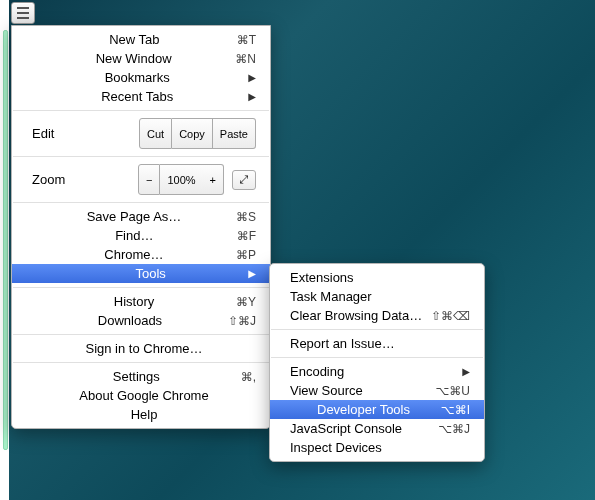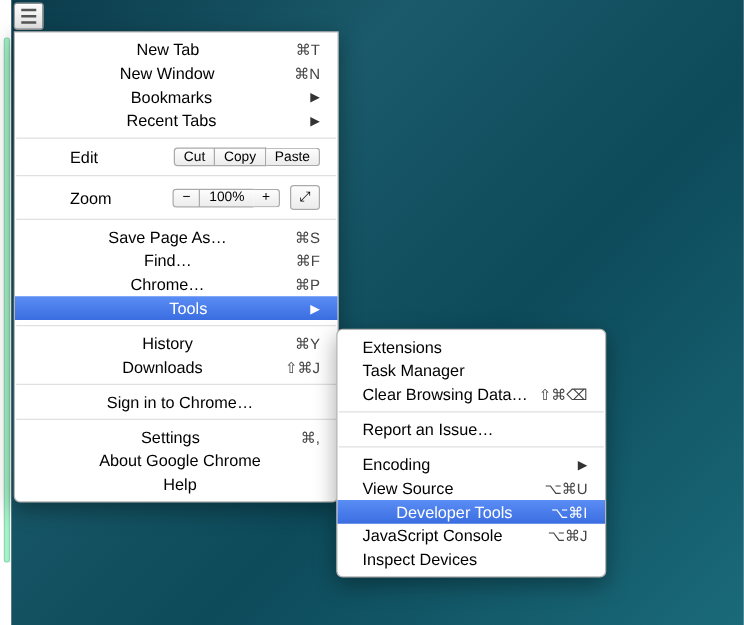--- a/index.html
+++ b/index.html
@@ -95,31 +95,31 @@
     height: 1px;
     margin: 4px 1px;
     background: #e0e0e0;
   }
   .row {
     display: flex;
     align-items: center;
     justify-content: space-between;
     padding: 3px 14px 3px 20px;
   }
-  .row .label { flex: 0 0 auto; margin-left: 24px; }
+  .row .label { flex: 0 0 auto; }
   .btn-group {
     display: flex;
     gap: 0;
   }
   .btn-group .btn {
     background: linear-gradient(#fdfdfd, #ececec);
     border: 1px solid #aaa;
     padding: 1px 7px;
     font-size: 11px;
-    height: 15px;
+    height: 31px;
     display: flex;
     align-items: center;
     cursor: default;
   }
   .btn-group .btn + .btn { border-left: none; }
   .btn-group .btn:first-child { border-radius: 3px 0 0 3px; }
   .btn-group .btn:last-child { border-radius: 0 3px 3px 0; }
   .zoom-group .pct {
     border-left: none;
     border-right: none;

